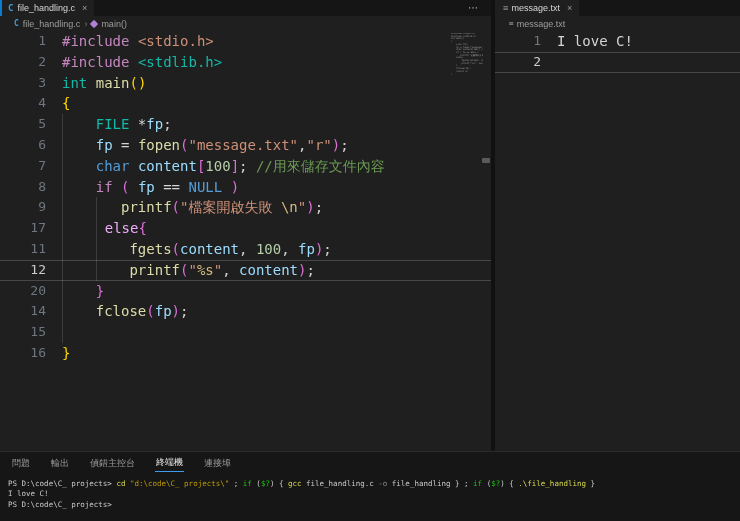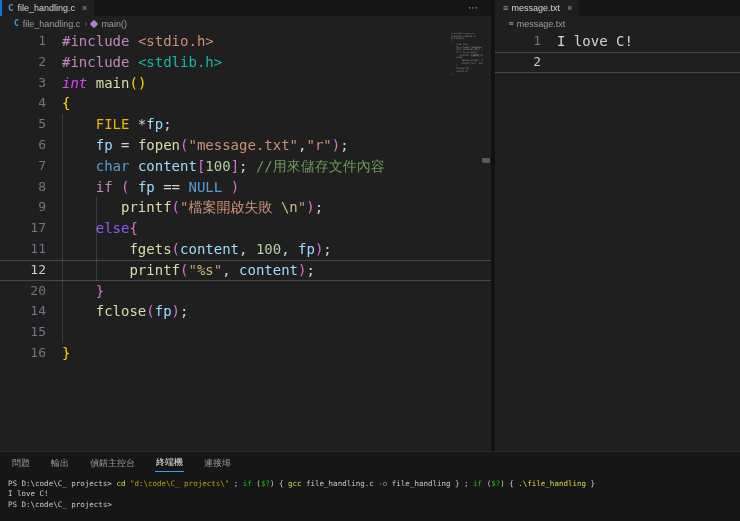--- a/index.html
+++ b/index.html
@@ -96,28 +96,28 @@
     else{
         fgets(content, 100, fp);
         printf("%s", content);
     }
     fclose(fp);
     return 0;
 }</pre>
       <div class="sash-thumb"></div>
     <div class="code-line"><span class="gutter">1</span><span class="line-text"><span style="color: rgb(197, 134, 192);">#include</span><span style="color: rgb(212, 212, 212);"> </span><span style="color: rgb(206, 145, 120);">&lt;stdio.h&gt;</span></span></div>
         <div class="code-line"><span class="gutter">2</span><span class="line-text"><span style="color: rgb(197, 134, 192);">#include</span><span style="color: rgb(212, 212, 212);"> </span><span style="color: #14b8a6;">&lt;stdlib.h&gt;</span></span></div>
-        <div class="code-line"><span class="gutter">3</span><span class="line-text"><span style="color: #d946ef; font-style: italic;">int</span><span style="color: rgb(212, 212, 212);"> </span><span style="color: rgb(220, 220, 170);">main</span><span style="color: rgb(255, 215, 0);">(</span><span style="color: rgb(255, 215, 0);">)</span></span></div>
+        <div class="code-line"><span class="gutter">3</span><span class="line-text"><span style="color: #14b8a6;">int</span><span style="color: rgb(212, 212, 212);"> </span><span style="color: rgb(220, 220, 170);">main</span><span style="color: rgb(255, 215, 0);">(</span><span style="color: rgb(255, 215, 0);">)</span></span></div>
         <div class="code-line"><span class="gutter">4</span><span class="line-text"><span style="color: rgb(255, 215, 0);">{</span></span></div>
-        <div class="code-line"><span class="gutter">5</span><span class="line-text"><span style="color: rgb(212, 212, 212);">    </span><span style="color: #eab308;">FILE</span><span style="color: rgb(212, 212, 212);"> *</span><span style="color: rgb(156, 220, 254);">fp</span><span style="color: rgb(212, 212, 212);">;</span></span></div>
+        <div class="code-line"><span class="gutter">5</span><span class="line-text"><span style="color: rgb(212, 212, 212);">    </span><span style="color: #14b8a6;">FILE</span><span style="color: rgb(212, 212, 212);"> *</span><span style="color: rgb(156, 220, 254);">fp</span><span style="color: rgb(212, 212, 212);">;</span></span></div>
         <div class="code-line"><span class="gutter">6</span><span class="line-text"><span style="color: rgb(212, 212, 212);">    </span><span style="color: rgb(156, 220, 254);">fp</span><span style="color: rgb(212, 212, 212);"> = </span><span style="color: rgb(220, 220, 170);">fopen</span><span style="color: rgb(218, 112, 214);">(</span><span style="color: rgb(206, 145, 120);">"message.txt"</span><span style="color: rgb(212, 212, 212);">,</span><span style="color: rgb(206, 145, 120);">"r"</span><span style="color: rgb(218, 112, 214);">)</span><span style="color: rgb(212, 212, 212);">;</span></span></div>
         <div class="code-line"><span class="gutter">7</span><span class="line-text"><span style="color: rgb(212, 212, 212);">    </span><span style="color: rgb(86, 156, 214);">char</span><span style="color: rgb(212, 212, 212);"> </span><span style="color: rgb(156, 220, 254);">content</span><span style="color: rgb(218, 112, 214);">[</span><span style="color: rgb(181, 206, 168);">100</span><span style="color: rgb(218, 112, 214);">]</span><span style="color: rgb(212, 212, 212);">; </span><span style="color: rgb(106, 153, 85);">//用來儲存文件內容</span></span></div>
         <div class="code-line"><span class="gutter">8</span><span class="line-text"><span style="color: rgb(212, 212, 212);">    </span><span style="color: rgb(197, 134, 192);">if</span><span style="color: rgb(212, 212, 212);"> </span><span style="color: rgb(218, 112, 214);">(</span><span style="color: rgb(212, 212, 212);"> </span><span style="color: rgb(156, 220, 254);">fp</span><span style="color: rgb(212, 212, 212);"> == </span><span style="color: rgb(86, 156, 214);">NULL</span><span style="color: rgb(212, 212, 212);"> </span><span style="color: rgb(218, 112, 214);">)</span></span></div>
         <div class="code-line"><span class="gutter">9</span><span class="line-text"><span style="color: rgb(212, 212, 212);">       </span><span style="color: rgb(220, 220, 170);">printf</span><span style="color: rgb(218, 112, 214);">(</span><span style="color: rgb(206, 145, 120);">"檔案開啟失敗 </span><span style="color: rgb(215, 186, 125);">\n</span><span style="color: rgb(206, 145, 120);">"</span><span style="color: rgb(218, 112, 214);">)</span><span style="color: rgb(212, 212, 212);">;</span></span></div>
-        <div class="code-line"><span class="gutter">17</span><span class="line-text"><span style="color: rgb(212, 212, 212);">    </span><span style="color: #8b5cf6;">else</span><span style="color: rgb(218, 112, 214);">{</span></span></div>
+        <div class="code-line"><span class="gutter">17</span><span class="line-text"><span style="color: rgb(212, 212, 212);">    </span><span style="color: #f0abfc; padding-left: 9px;">else</span><span style="color: rgb(218, 112, 214);">{</span></span></div>
         <div class="code-line"><span class="gutter">11</span><span class="line-text"><span style="color: rgb(212, 212, 212);">        </span><span style="color: rgb(220, 220, 170);">fgets</span><span style="color: rgb(218, 112, 214);">(</span><span style="color: rgb(156, 220, 254);">content</span><span style="color: rgb(212, 212, 212);">, </span><span style="color: rgb(181, 206, 168);">100</span><span style="color: rgb(212, 212, 212);">, </span><span style="color: rgb(156, 220, 254);">fp</span><span style="color: rgb(218, 112, 214);">)</span><span style="color: rgb(212, 212, 212);">;</span></span></div>
         <div class="code-line active"><span class="gutter">12</span><span class="line-text"><span style="color: rgb(212, 212, 212);">        </span><span style="color: rgb(220, 220, 170);">printf</span><span style="color: rgb(218, 112, 214);">(</span><span style="color: rgb(206, 145, 120);">"</span><span style="color: rgb(215, 186, 125);">%s</span><span style="color: rgb(206, 145, 120);">"</span><span style="color: rgb(212, 212, 212);">, </span><span style="color: rgb(156, 220, 254);">content</span><span style="color: rgb(218, 112, 214);">)</span><span style="color: rgb(212, 212, 212);">;</span></span></div>
         <div class="code-line"><span class="gutter">20</span><span class="line-text"><span style="color: rgb(212, 212, 212);">    </span><span style="color: rgb(218, 112, 214);">}</span></span></div>
         <div class="code-line"><span class="gutter">14</span><span class="line-text"><span style="color: rgb(212, 212, 212);">    </span><span style="color: rgb(220, 220, 170);">fclose</span><span style="color: rgb(218, 112, 214);">(</span><span style="color: rgb(156, 220, 254);">fp</span><span style="color: rgb(218, 112, 214);">)</span><span style="color: rgb(212, 212, 212);">;</span></span></div>
         <div class="code-line"><span class="gutter">15</span></div>
         <div class="code-line"><span class="gutter">16</span><span class="line-text"><span style="color: rgb(255, 215, 0);">}</span></span></div>
       </div>
   </div>
 
   <div class="divider"></div>

